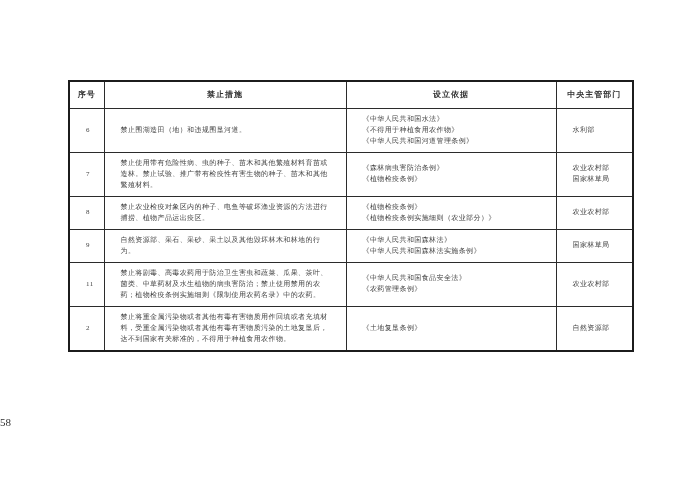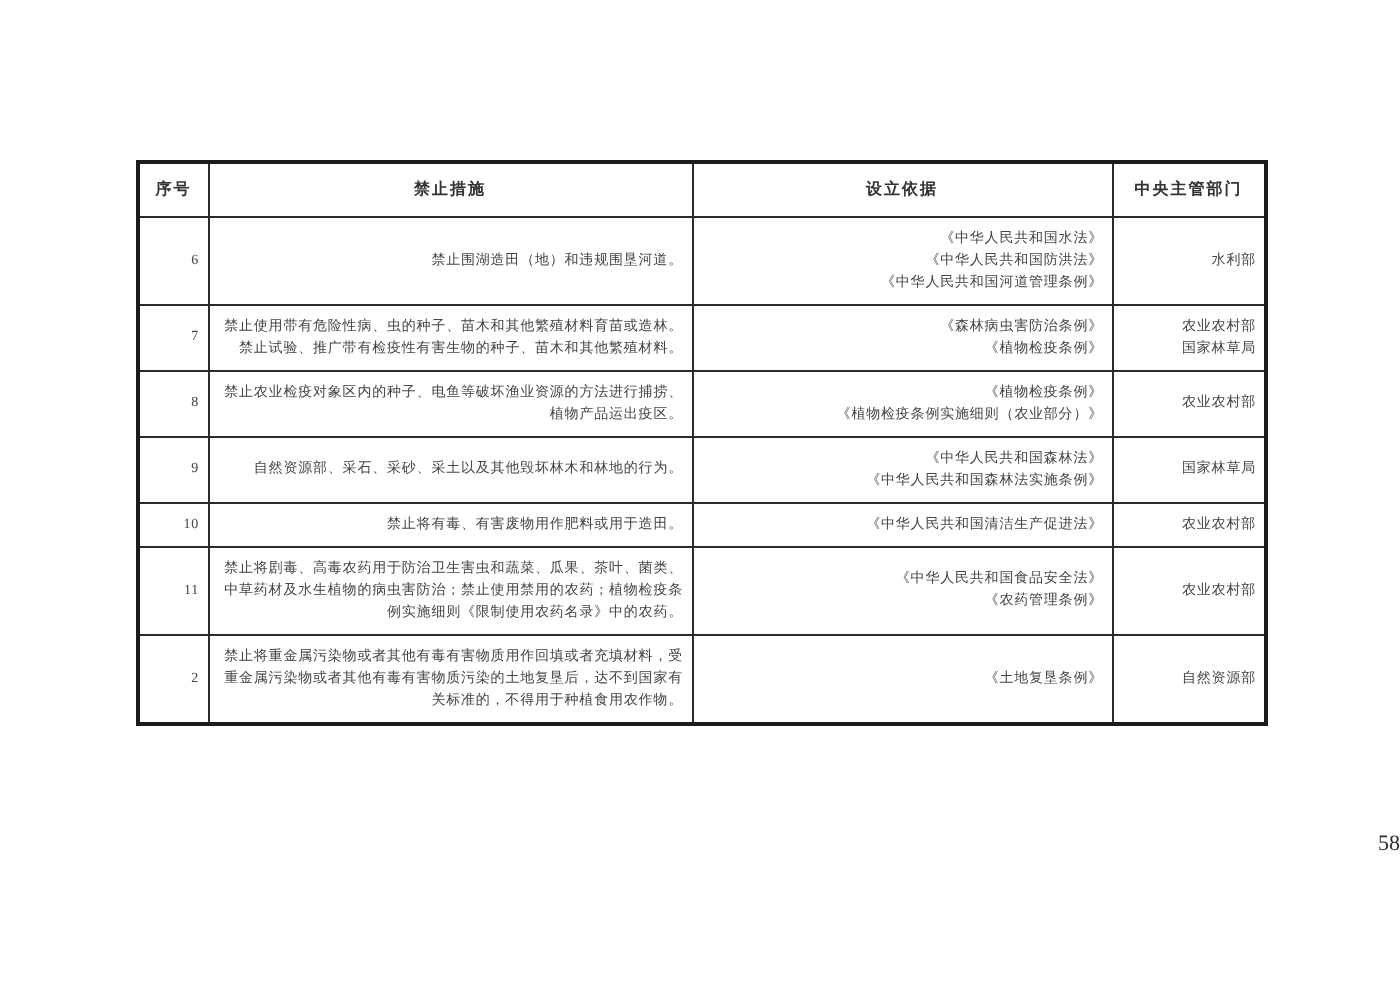--- a/index.html
+++ b/index.html
@@ -38,39 +38,38 @@
     color: #333333;
     height: 27px;
     text-align: center;
     letter-spacing: 1px;
     padding: 2px;
     margin-left: 28px;
   }
   .doc-table td {
     font-size: 7px;
     line-height: 11px;
-    padding: 5px 4px;
+    padding: 5px 16px;
     letter-spacing: 0.4px;
     color: #444444;
-    text-align: right;
   }
   .td-no {
     text-align: center;
     font-size: 7.5px;
   }
   .col-no    { width: 35px; }
   .col-meas  { width: 242px; }
   .col-basis { width: 210px; }
   .col-dept  { width: 77px; }
   .page-number {
     position: absolute;
     left: 0;
     top: 416px;
     width: 700px;
-    text-align: right;
+    text-align: left;
     font-size: 11px;
     color: #2f2f2f;
   }
 </style>
 </head>
 <body>
 
 <div class="page">
 
   <table class="doc-table">
@@ -87,21 +86,21 @@
         <th>设立依据</th>
         <th>中央主管部门</th>
       </tr>
     </thead>
     <tbody id="table-body">
         <tr>
           <td class="td-no">6</td>
           <td class="td-measure">禁止围湖造田（地）和违规围垦河道。</td>
           <td class="td-basis">
             <div>《中华人民共和国水法》</div>
-            <div>《中华人民共和国防洪法》</div>
+            <div>《不得用于种植食用农作物》</div>
             <div>《中华人民共和国河道管理条例》</div>
           </td>
           <td class="td-dept">
             <div>水利部</div>
           </td>
         </tr>
         <tr>
           <td class="td-no">7</td>
           <td class="td-measure">禁止使用带有危险性病、虫的种子、苗木和其他繁殖材料育苗或造林。禁止试验、推广带有检疫性有害生物的种子、苗木和其他繁殖材料。</td>
           <td class="td-basis">
@@ -129,30 +128,20 @@
           <td class="td-measure">自然资源部、采石、采砂、采土以及其他毁坏林木和林地的行为。</td>
           <td class="td-basis">
             <div>《中华人民共和国森林法》</div>
             <div>《中华人民共和国森林法实施条例》</div>
           </td>
           <td class="td-dept">
             <div>国家林草局</div>
           </td>
         </tr>
         <tr>
-          <td class="td-no">10</td>
-          <td class="td-measure">禁止将有毒、有害废物用作肥料或用于造田。</td>
-          <td class="td-basis">
-            <div>《中华人民共和国清洁生产促进法》</div>
-          </td>
-          <td class="td-dept">
-            <div>农业农村部</div>
-          </td>
-        </tr>
-        <tr>
           <td class="td-no">11</td>
           <td class="td-measure">禁止将剧毒、高毒农药用于防治卫生害虫和蔬菜、瓜果、茶叶、菌类、中草药材及水生植物的病虫害防治；禁止使用禁用的农药；植物检疫条例实施细则《限制使用农药名录》中的农药。</td>
           <td class="td-basis">
             <div>《中华人民共和国食品安全法》</div>
             <div>《农药管理条例》</div>
           </td>
           <td class="td-dept">
             <div>农业农村部</div>
           </td>
         </tr>

